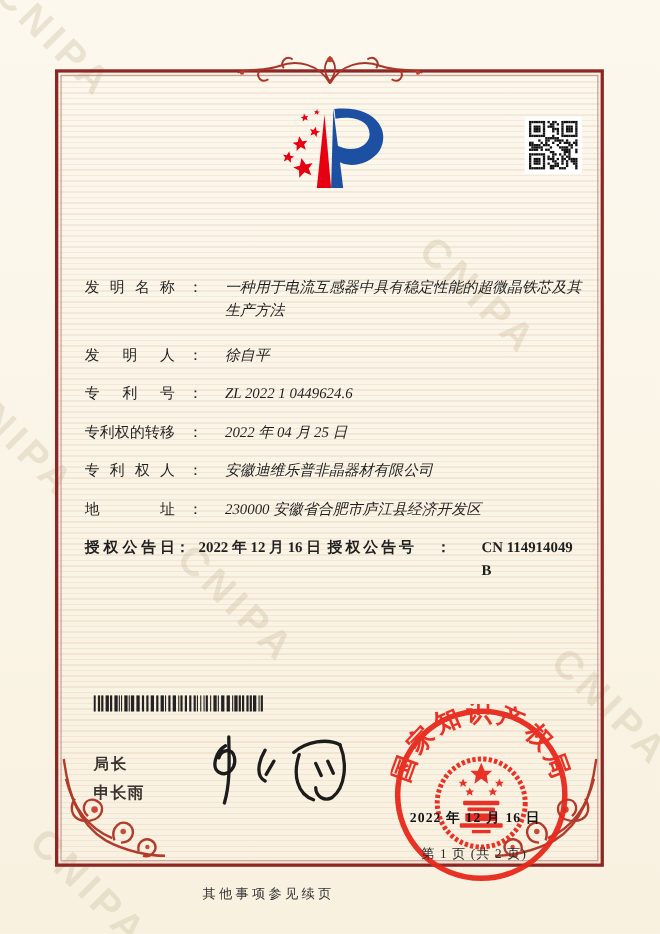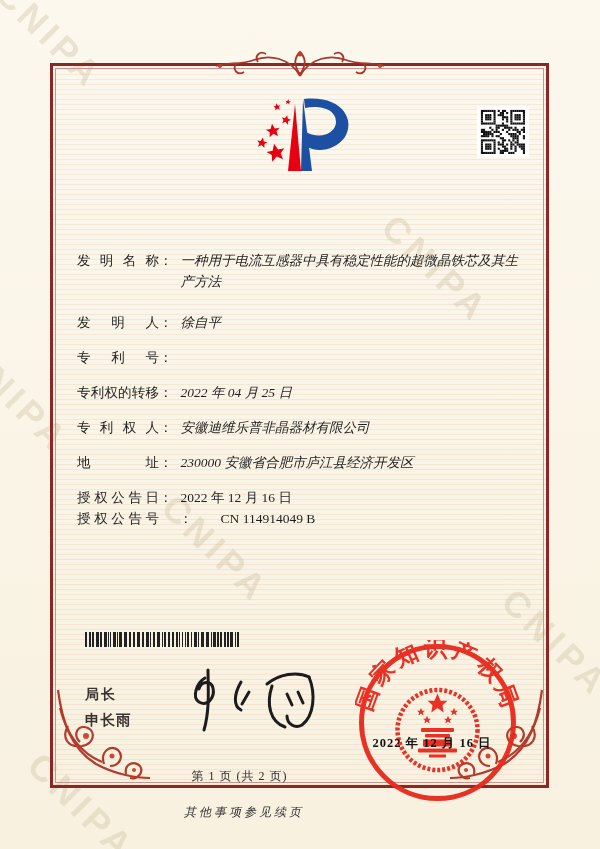--- a/index.html
+++ b/index.html
@@ -28,49 +28,49 @@
   .corner-bl { left:52px; top:686px; }
   .corner-br { left:446px; top:686px; transform:scaleX(-1); }
   
   .cert-no { position:absolute; left:77px; top:98px; font-size:13.5px; letter-spacing:2px; color:#2b2b2b; }
   .logo { position:absolute; left:243px; top:95px; width:115px; height:80px; }
   .qr { position:absolute; left:477px; top:106px; width:52px; height:52px; background:#fff; }
   .title { position:absolute; left:0; top:180px; width:600px; text-align:center;
     font-size:31px; font-weight:bold; letter-spacing:15px; color:#1e1e1e; }
   
   .fields { position:absolute; left:77px; top:250px; width:452px; font-size:13.5px; color:#1f1f1f; }
-  .frow { display:flex; line-height:21px; margin-bottom:14px; font-weight:500; }
+  .frow { display:flex; line-height:21px; margin-bottom:14px; font-weight:500;gap:12px; }
   .frow.first { margin-bottom:20px; }
   .flabel { display:inline-block; width:82px; text-align:justify; text-align-last:justify; }
   .fcolon { display:inline-block; margin-right:8px; }
   .fvalue { flex:1;font-style:italic; }
-  .grant-row { display:flex; line-height:21px; font-weight:400;flex-direction:column; }
+  .grant-row { display:flex; line-height:21px; font-weight:700; }
   .grant-left { width:228px; display:flex; }
   .grant-right { display:flex;gap:20px; }
   
   .bodytext { position:absolute; left:77px; top:489px; width:453px;
     font-size:12.6px; line-height:22px; color:#262626; font-style:italic; letter-spacing:.4px; }
   .bodytext p { text-indent:2em; }
   
   .barcode { position:absolute; left:85px; top:632px; width:155px; height:15px; }
   
   .signer-role, .signer-name { position:absolute; left:85px;
     font-family:"Liberation Sans","DejaVu Sans",sans-serif; font-weight:bold; color:#3a3430; }
   .signer-role { top:686px; font-size:14px; letter-spacing:2px;text-align:center; }
   .signer-name { top:711px; font-size:14.5px; letter-spacing:1px; }
   .signature { position:absolute; left:175px; top:660px; width:150px; height:78px; }
   
   .seal { position:absolute; left:355px; top:640px; width:165px; height:165px; opacity:.95; }
   .seal-date { position:absolute; left:372px; top:735px; width:120px; text-align:center;
     font-size:12.5px; font-weight:bold; color:#141414; letter-spacing:1px; z-index:6; }
   
-  .page-num { position:absolute; left:0; top:768px; width:479px; text-align:center;
+  .page-num { position:absolute; left:0; top:768px; width:479px; text-align:right;
     font-size:12px; color:#2c2c2c; letter-spacing:1px; }
   .footer-note { position:absolute; left:0; top:804px; width:488px; text-align:center;
-    font-size:12px; color:#333; letter-spacing:3px; font-style:italic; }
+    font-size:12px; color:#333; letter-spacing:3px; }
 </style>
 </head>
 <body>
 
 <div class="page">
 
   <span class="wm" style="left:-18px; top:14px;">CNIPA</span>
   <span class="wm" style="left:368px; top:248px;">CNIPA</span>
   <span class="wm" style="left:-52px; top:378px;">CNIPA</span>
   <span class="wm" style="left:148px; top:528px;">CNIPA</span>
@@ -385,20 +385,21 @@
       <span class="fvalue">一种用于电流互感器中具有稳定性能的超微晶铁芯及其生产方法</span>
     </div>
     <div class="frow">
       <span class="flabel">发明人</span>
         <span class="fcolon">：</span>
       <span class="fvalue">徐自平</span>
     </div>
     <div class="frow">
       <span class="flabel">专利号</span>
         <span class="fcolon">：</span>
+      <span class="fvalue">ZL 2022 1 0449624.6</span>
     </div>
     <div class="frow">
       <span class="flabel">专利权的转移</span>
         <span class="fcolon">：</span>
       <span class="fvalue">2022 年 04 月 25 日</span>
     </div>
     <div class="frow">
       <span class="flabel">专利权人</span>
         <span class="fcolon">：</span>
       <span class="fvalue">安徽迪维乐普非晶器材有限公司</span>

